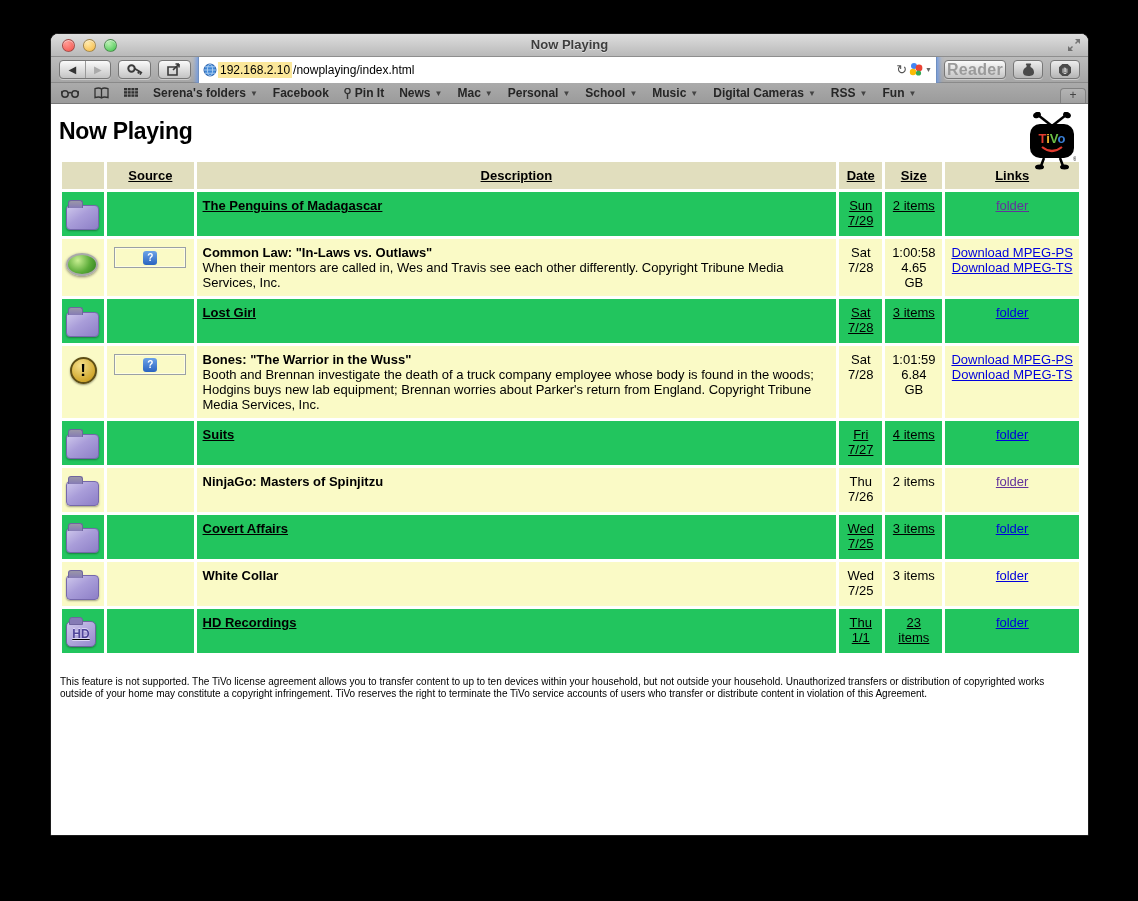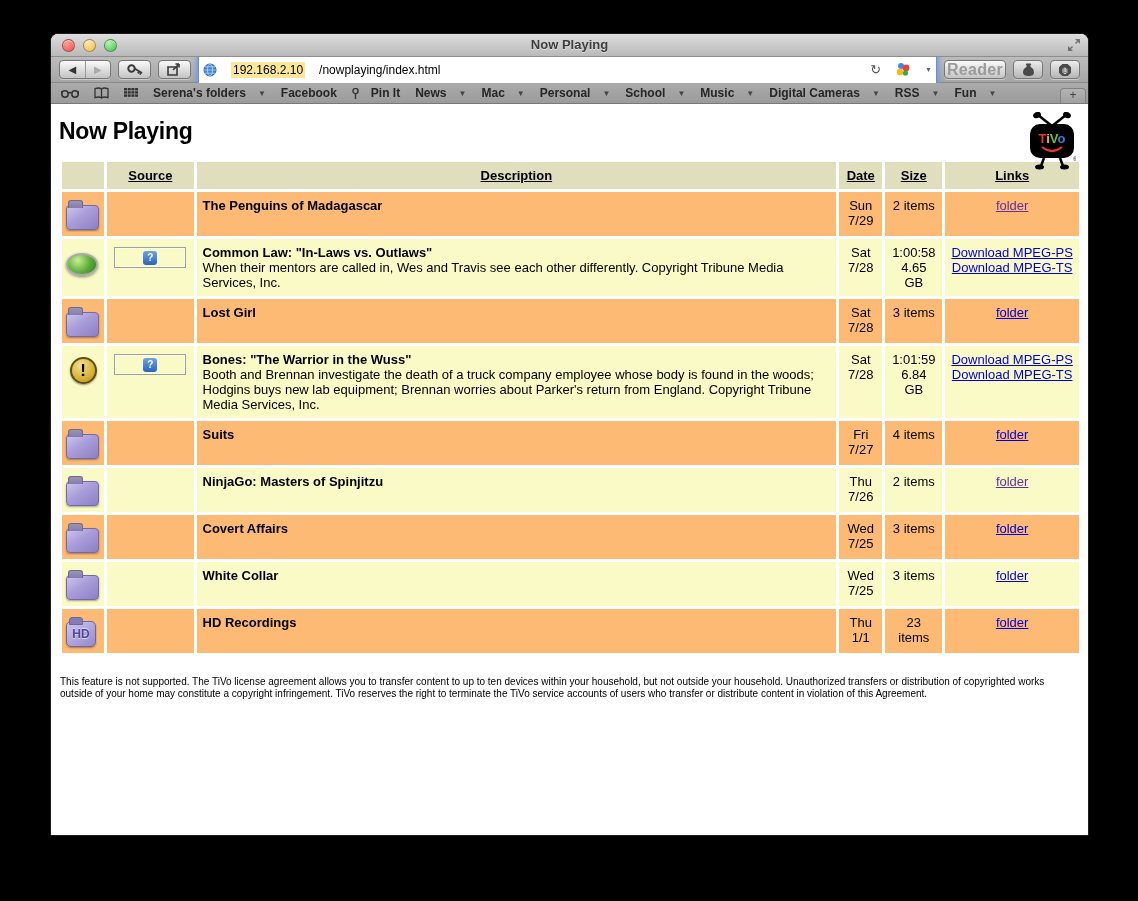--- a/index.html
+++ b/index.html
@@ -28,51 +28,51 @@
              background:linear-gradient(#bcbcbc,#a6a6a6); border-bottom:1px solid #8a8a8a; }
   .btn { height:19px; background:linear-gradient(#fafafa,#c4c4c4); border:1px solid #777;
          border-radius:4px; display:flex; align-items:center; justify-content:center;
          box-shadow:0 1px 0 rgba(255,255,255,.4); }
   .navgroup { width:52px; }
   .navgroup .half { flex:1; text-align:center; font-size:10px; line-height:17px; }
   .half.back { color:#333; border-right:1px solid #999; }
   .half.fwd { color:#aaa; }
   .sq { width:33px; }
   .urlfield { flex:1; height:18px; background:#fff; border:1px solid #6f8fc0; border-radius:4px;
-              display:flex; align-items:center; padding:16px 4px; gap:14px;
+              display:flex; align-items:center; padding:16px 4px; gap:1px;
               box-shadow:0 0 4px 2px rgba(98,150,240,.8); font-size:12px; }
   .url-host { background:#fbe79a; padding:1px 2px; color:#000; }
   .url-path { color:#000; }
   .url-spacer { flex:1; }
   .reload-ic { color:#555; font-size:13px; line-height:13px; }
   .g-caret { font-size:7px; color:#666; }
   .reader-btn { width:62px; font-size:16px; color:#9a9a9a; font-weight:bold; letter-spacing:.3px; }
   .ext-btn { width:30px; background:linear-gradient(#ededed,#b5b5b5); }
 
   
   .bookmarks { position:relative; display:flex; align-items:center; height:21px; padding:0 10px; gap:15px;
                background:linear-gradient(#ababab,#9b9b9b); border-bottom:1px solid #787878;
                font-size:12px; font-weight:bold; color:#262626; }
-  .bm-item { display:flex; align-items:center; gap:12px; white-space:nowrap; }
+  .bm-item { display:flex; align-items:center; gap:4px; white-space:nowrap; }
   .bm-caret { font-size:8px; color:#444; }
   .bm-icon { display:inline-flex; }
   .newtab { position:absolute; right:2px; bottom:0; width:26px; height:15px;
             background:linear-gradient(#b4b4b4,#a0a0a0); border:1px solid #818181; border-bottom:none;
             border-radius:4px 4px 0 0; text-align:center; font-size:12px; line-height:13px; color:#444; font-weight:normal; }
 
   
   .content { position:relative; height:732px; background:#fff; padding:10px 8px 0 8px; overflow:hidden; }
   h1.pagetitle { font-size:23px; font-weight:bold; color:#000; margin:4px 0 14px 0; letter-spacing:-.3px; }
   .tivo-logo { position:absolute; top:8px; right:12px; }
 
   
   table.np { border-collapse:separate; border-spacing:3px; width:1023px; background:#fff; }
   th { background:#e1debe; font-size:13px; font-weight:bold; padding:6px 4px; text-align:center;text-decoration:underline; }
   td { font-size:13px; vertical-align:top; padding:6px 6px; }
-  tr.odd td { background:#fdba74; }
+  tr.odd td { background:#22c55e;text-decoration:underline; }
   tr.even td { background:#fafac6; }
   td.c-icon { width:40px; padding:6px 4px; }
   td.c-src { width:72px; text-align:center; }
   td.c-desc { width:622px; text-align:left; }
   td.c-date { width:42px; text-align:center; line-height:15px; }
   td.c-size { width:52px; text-align:center; line-height:15px; }
   td.c-links { width:130px; text-align:center; line-height:15px; }
   .d-title { font-weight:bold; }
   .d-body { line-height:15px; }
   a.lnk { color:#0000dd; }

